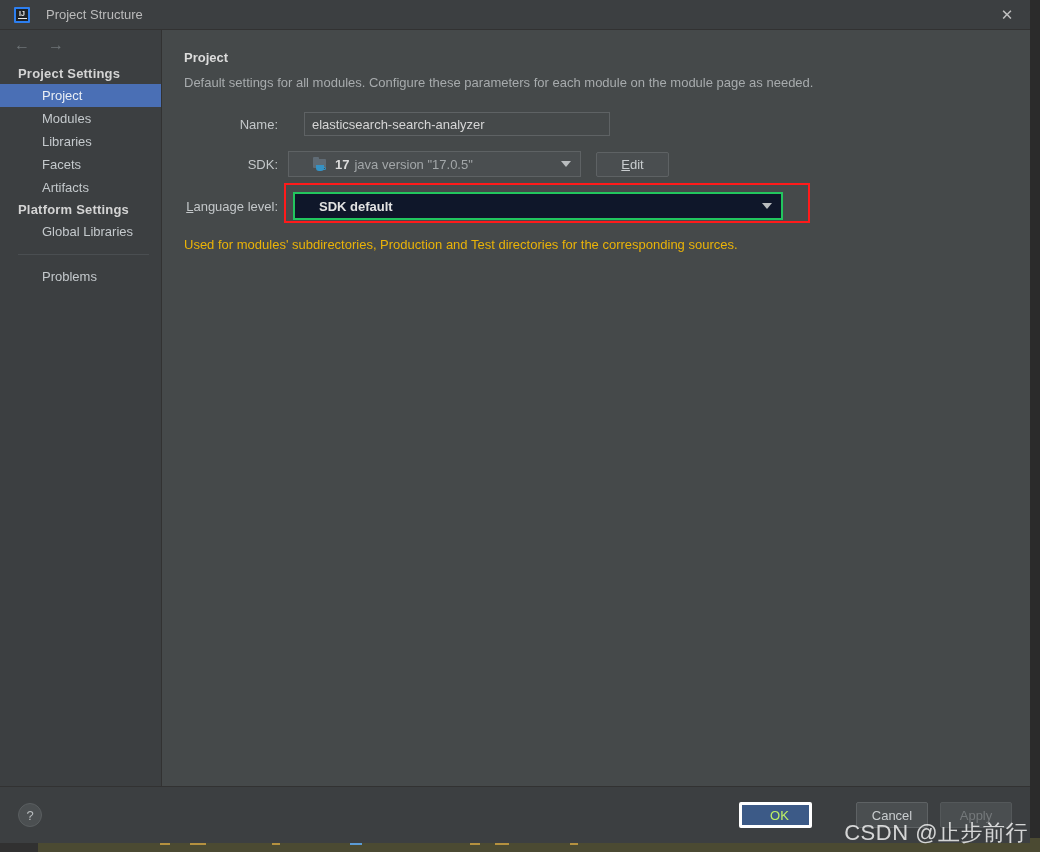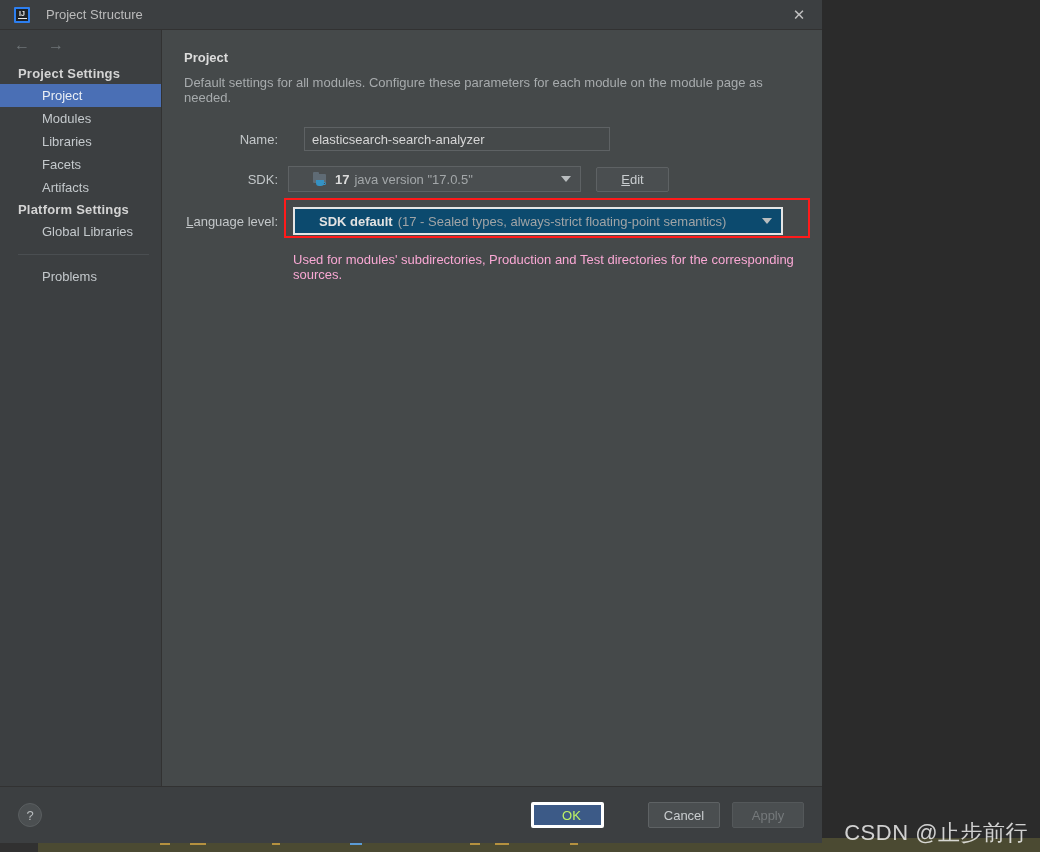--- a/index.html
+++ b/index.html
@@ -50,21 +50,21 @@
     width: 10px;
     height: 852px;
     background: #2b2b2b;
   }
 
   
   #dialog {
     position: absolute;
     left: 0;
     top: 0;
-    width: 822px;
+    width: 1030px;
     height: 843px;
     background: #3c3f41;
     display: flex;
     flex-direction: column;
     box-sizing: border-box;
     justify-content: flex-end;
   }
 
   
   #titlebar {
@@ -337,22 +337,22 @@
     top: -9px;
     width: 526px;
     height: 40px;
     border: 2px solid #ff1a1a;
     box-sizing: border-box;
     pointer-events: none;
   }
   #lang-combo {
     width: 490px;
     margin-left: 5px;
-    border: 2px solid #e5e5e5;
-    background: #0c4a6e;
+    border: 2px solid #22c55e;
+    background: #0f172a;
     height: 28px;
     z-index: 1;
   }
   #lang-combo .lang-primary {
     color: #e2e2e2;
     font-weight: 700;
     margin-right: 5px;
   }
   #lang-combo .lang-secondary {
     color: #a0a4a6;
@@ -387,22 +387,21 @@
     position: absolute;
     left: 0; top: 0;
     width: 7px; height: 4px;
     border: 1.5px solid #8b8f91;
     border-bottom: none;
     box-sizing: border-box;
     border-radius: 2px 2px 0 0;
   }
   #compiler-hint {
     font-size: 13px;
-    color: #f9a8d4;
-    margin-left: 109px;
+    color: #eab308;
   }
 
   
   #footer {
     height: 56px;
     min-height: 56px;
     background: #3c3f41;
     border-top: 1px solid #323232;
     display: flex;
     align-items: center;
@@ -540,21 +539,20 @@
             <span>dit</span>
         </div>
       </div>
 
       <div class="form-row" id="lang-row">
         <div class="form-label">
           <span class="mnem">L</span><span>anguage level:</span>
         </div>
         <div class="combo" id="lang-combo">
           <span class="lang-primary">SDK default</span>
-          <span class="lang-secondary">(17 - Sealed types, always-strict floating-point semantics)</span>
           <span class="arrow"></span>
         </div>
         <div id="lang-annotation"></div>
       </div>
 
       <div id="compiler-hint">Used for modules' subdirectories, Production and Test directories for the corresponding sources.</div>
     </div>
   </div>
 
   <div id="footer">

